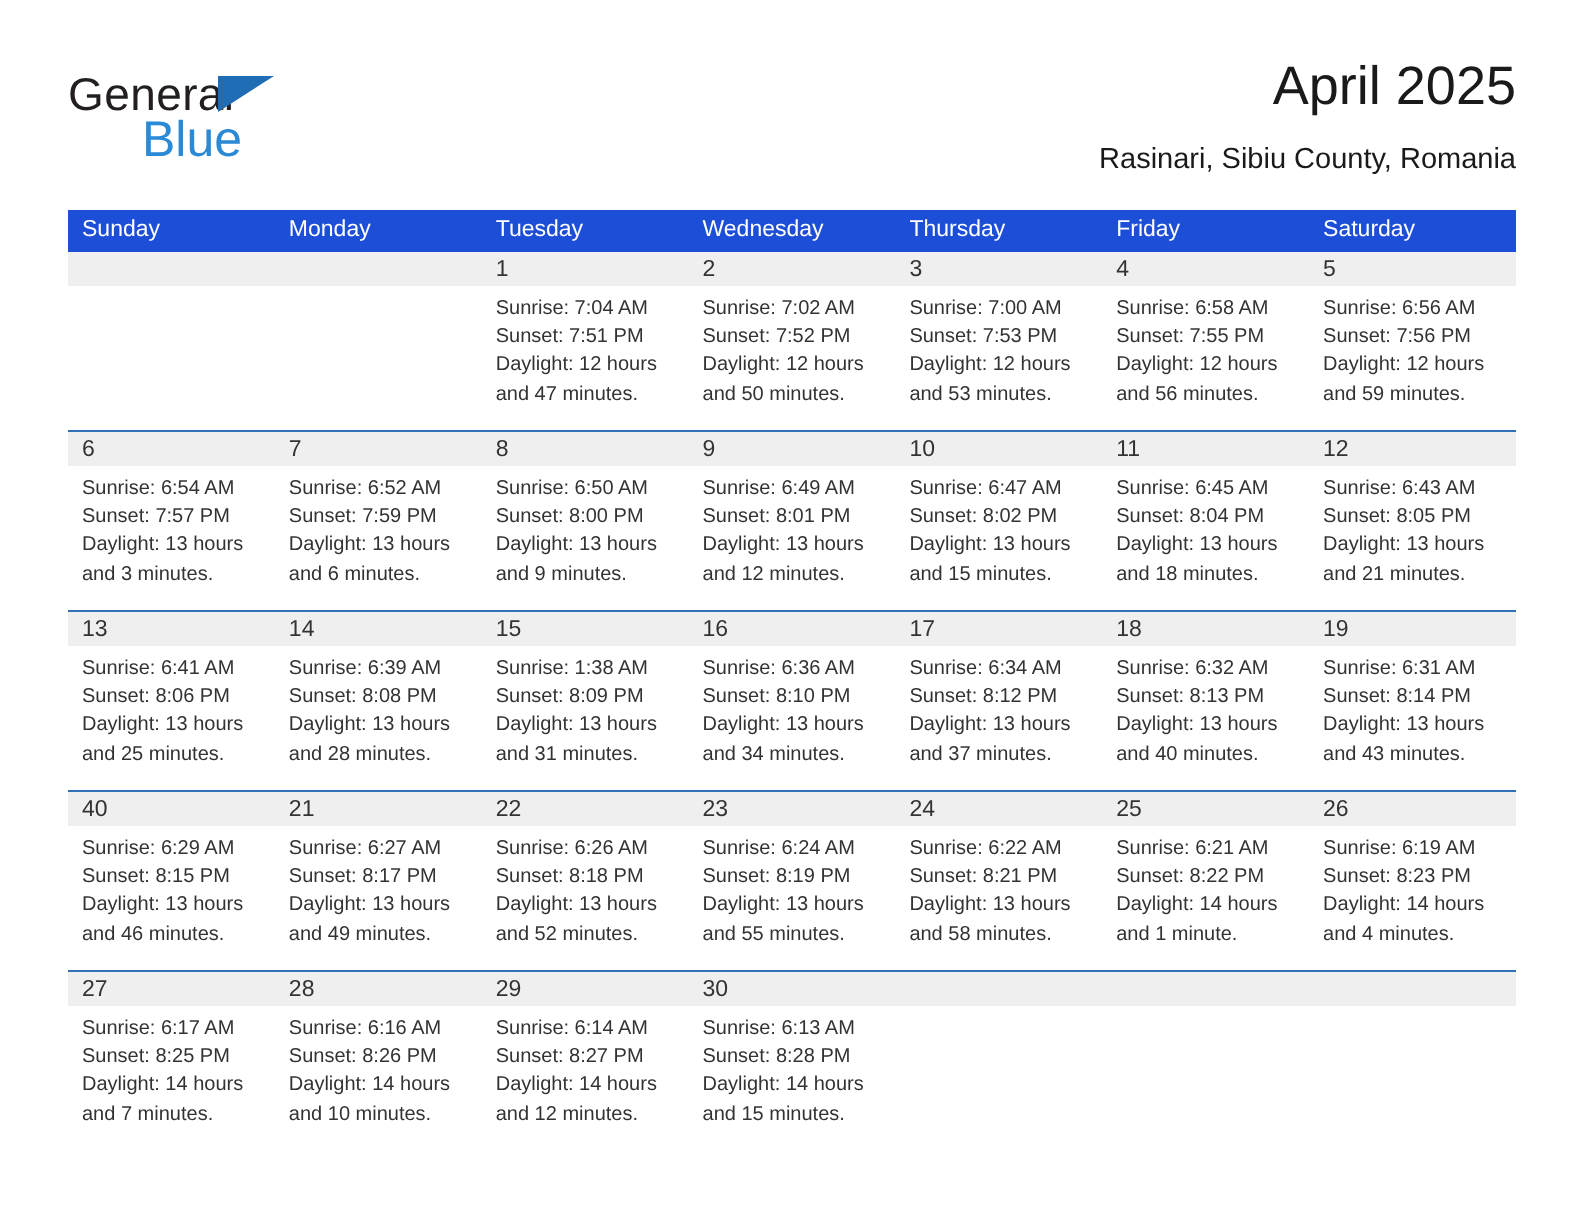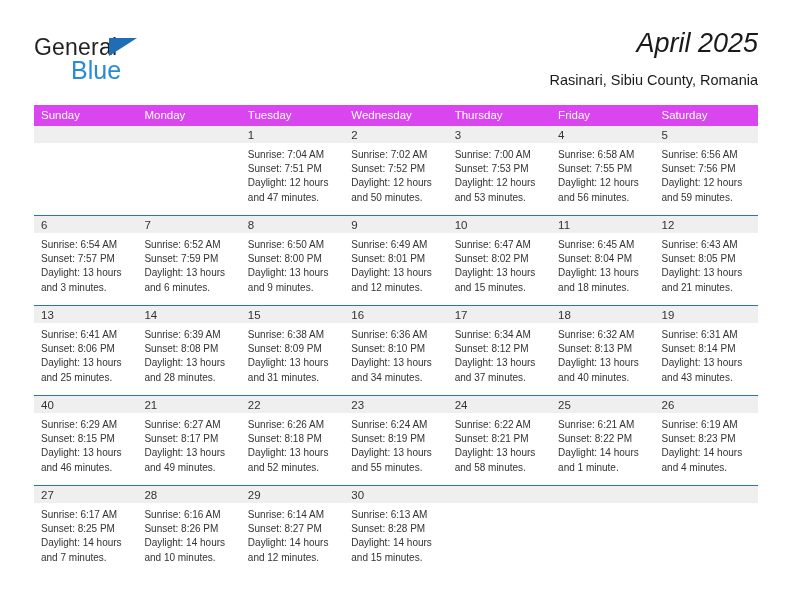--- a/index.html
+++ b/index.html
@@ -63,21 +63,20 @@
     font-family: "Liberation Sans", sans-serif;
   }
   .title {
     position: absolute;
     right: 0;
     top: 0;
     font-size: 27px;
     color: #1a1a1a;
     text-align: right;
     white-space: nowrap;
-    font-style: italic;
   }
   .subtitle {
     position: absolute;
     right: 0;
     top: 44px;
     font-size: 14.5px;
     color: #1a1a1a;
     text-align: right;
     white-space: nowrap;
   }
@@ -88,21 +87,21 @@
     left: 34px;
     top: 105px;
     width: 724px;
   }
   .cal-table {
     width: 724px;
     border-collapse: collapse;
     table-layout: fixed;
   }
   .cal-table th {
-    background: #d946ef;
+    background: #1d4ed8;
     color: #ffffff;
     font-size: 11.5px;
     font-weight: normal;
     text-align: left;
     padding: 4px 0 5px 7px;
     height: 11px;
   }
   .week-row > td {
     vertical-align: top;
     padding: 0;
@@ -333,21 +332,21 @@
                   <div>Sunset: 8:08 PM</div>
                   <div>Daylight: 13 hours</div>
                   <div>and 28 minutes.</div>
                 </div>
               </div>
             </td>
             <td>
               <div class="cell">
                 <div class="daynum">15</div>
                 <div class="lines">
-                  <div>Sunrise: 6:38 AM</div>
+                  <div>Sunrise: 1:38 AM</div>
                   <div>Sunset: 8:09 PM</div>
                   <div>Daylight: 13 hours</div>
                   <div>and 31 minutes.</div>
                 </div>
               </div>
             </td>
             <td>
               <div class="cell">
                 <div class="daynum">16</div>
                 <div class="lines">

